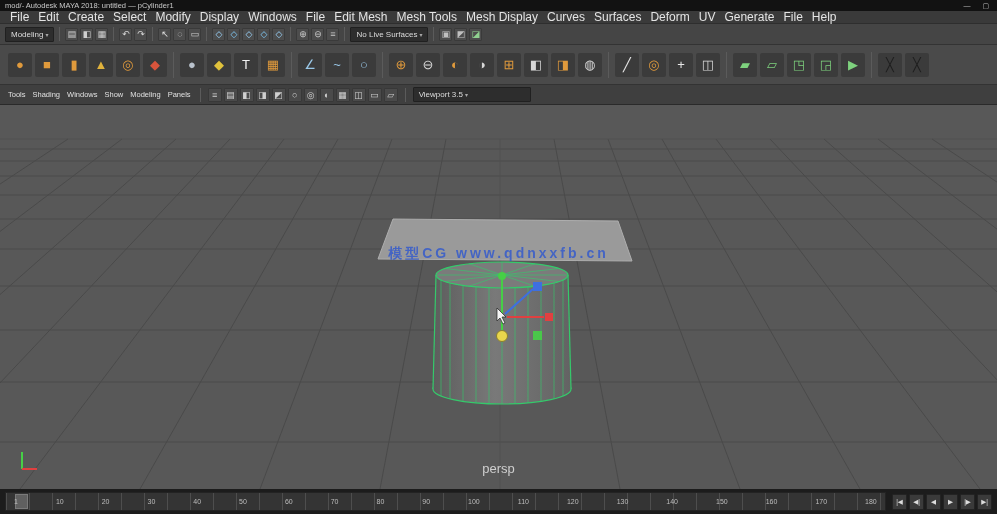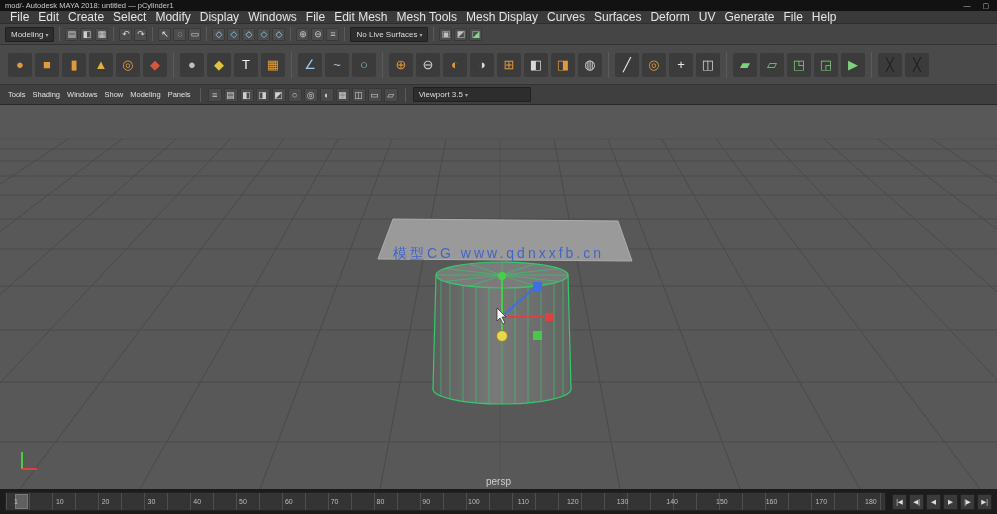--- a/index.html
+++ b/index.html
@@ -42,22 +42,22 @@
   .viewport svg{display:block;}
   .grid-line{stroke:#4a4a4a;stroke-width:1;}
   .grid-horizon{stroke:#515151;stroke-width:1;}
   .wire{stroke:var(--wire,#35c96b);stroke-width:1.2;}
   .wire-thin{stroke:var(--wire,#35c96b);stroke-width:.7;opacity:.9;}
   .ax{stroke-width:2;}
   .ax-x{stroke:var(--axis-x,#e04040);} .fx{fill:var(--axis-x,#e04040);}
   .ax-y{stroke:var(--axis-y,#46cf46);} .fy{fill:var(--axis-y,#46cf46);}
   .ax-z{stroke:var(--axis-z,#3e6fe0);} .fz{fill:var(--axis-z,#3e6fe0);}
   .fc{fill:var(--center,#e8d64c);}
-  .watermark{position:absolute;top:140px;left:50%;transform:translateX(-50%);font-size:14px;font-weight:normal;letter-spacing:3px;color:var(--watermark,#3b5fc9);white-space:nowrap;opacity:.9;}
-  .cam-label{position:absolute;bottom:2px;left:50%;transform:translateX(-50%);font-size:10px;color:#cfcfcf;}
+  .watermark{position:absolute;top:140px;left:50%;transform:translateX(-50%);font-size:14px;font-weight:bold;letter-spacing:3px;color:var(--watermark,#3b5fc9);white-space:nowrap;opacity:.9;}
+  .cam-label{position:absolute;bottom:13px;left:50%;transform:translateX(-50%);font-size:13px;color:#cfcfcf;}
 
   
   .timeline{height:25px;background:#1c1c1c;display:flex;align-items:center;gap:6px;padding:0 5px;}
   .ruler{position:relative;flex:1;height:19px;background:#343434;border:1px solid #232323;background-image:repeating-linear-gradient(90deg,#4e4e4e 0 1px,transparent 1px 23px);}
   .ticks{position:absolute;inset:0;display:flex;justify-content:space-between;align-items:center;padding:0 8px;font-size:7px;color:#bdbdbd;}
   .tick{white-space:nowrap;}
   .playhead{position:absolute;left:9px;top:1px;bottom:1px;width:13px;background:#606060;border:1px solid #7a7a7a;}
   .transport{display:flex;gap:2px;flex:none;}
   .tbtn{height:16px;min-width:15px;background:#3a3a3a;border:1px solid #232323;color:#dcdcdc;font-size:6.5px;padding:0 2px;border-radius:1px;}
 </style>

